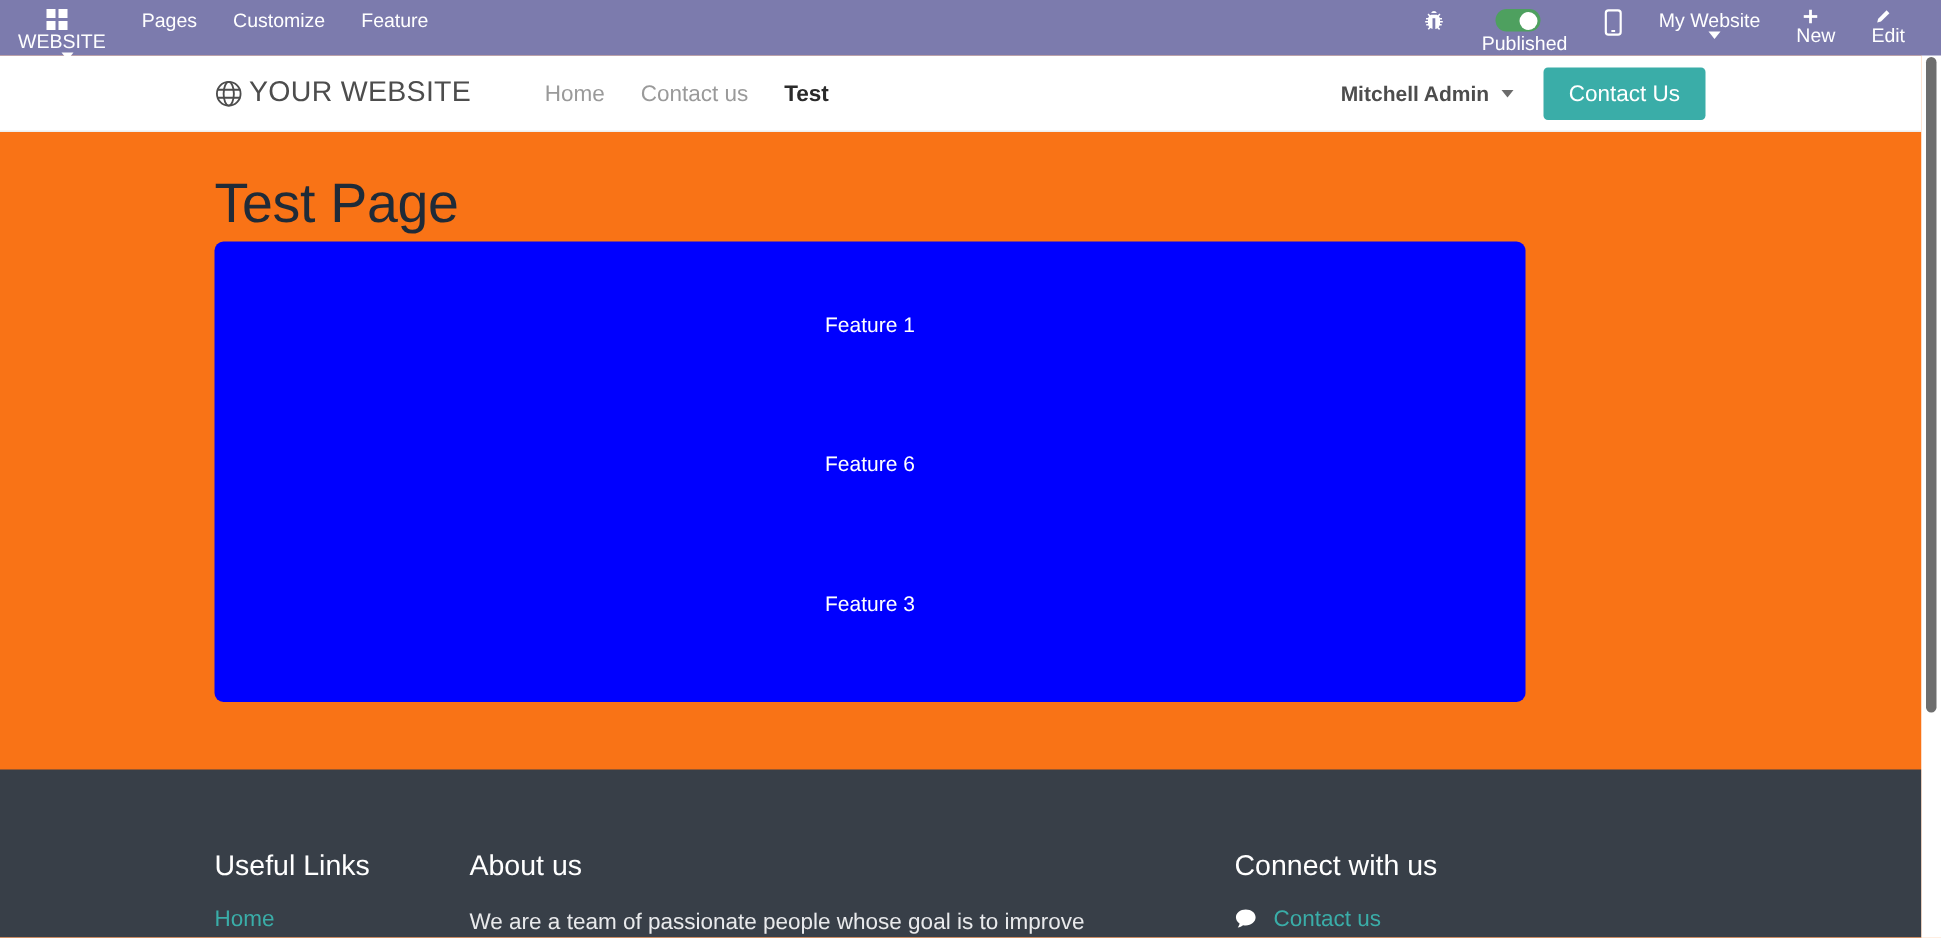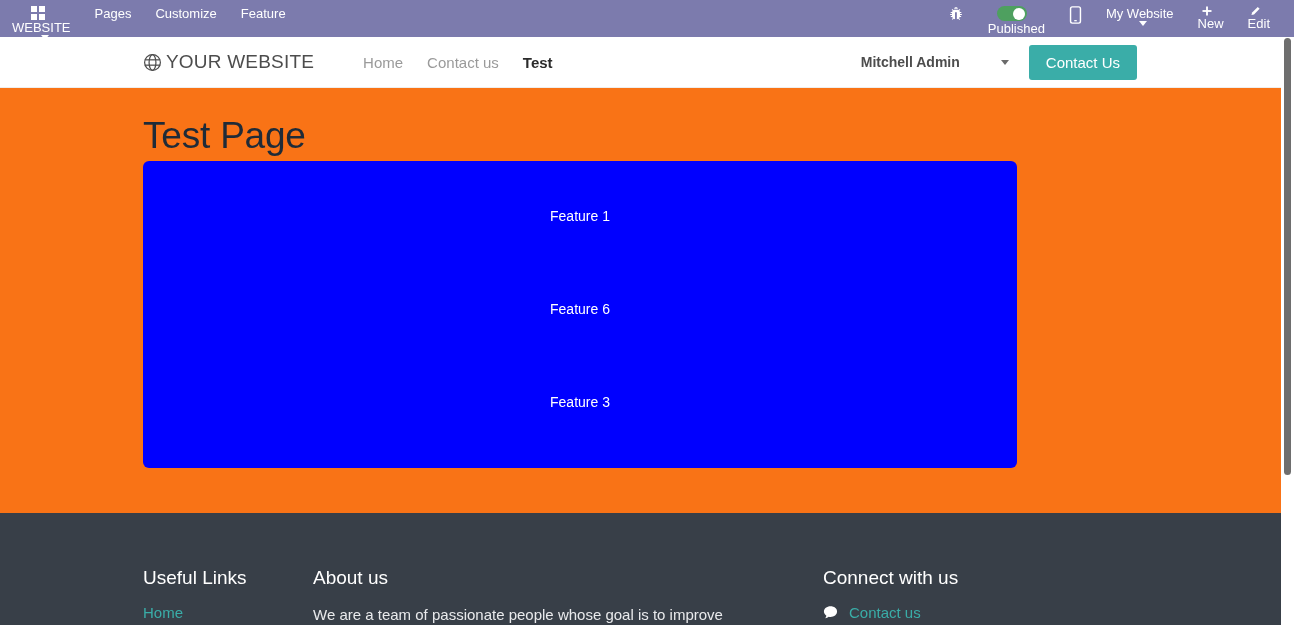--- a/index.html
+++ b/index.html
@@ -127,21 +127,20 @@
   }
   .user-menu {
     display: flex;
     align-items: center;
     color: #4d4d4d;
     font-weight: bold;
     font-size: 14px;
     margin-right: 20px;
     white-space: nowrap;
     cursor: pointer;
-    gap: 33px;
   }
   .caret-dark {
     width: 0; height: 0;
     border-left: 4px solid transparent;
     border-right: 4px solid transparent;
     border-top: 5px solid #6b6b6b;
     margin-left: 8px;
   }
   .btn-contact {
     background: #3aada8;

